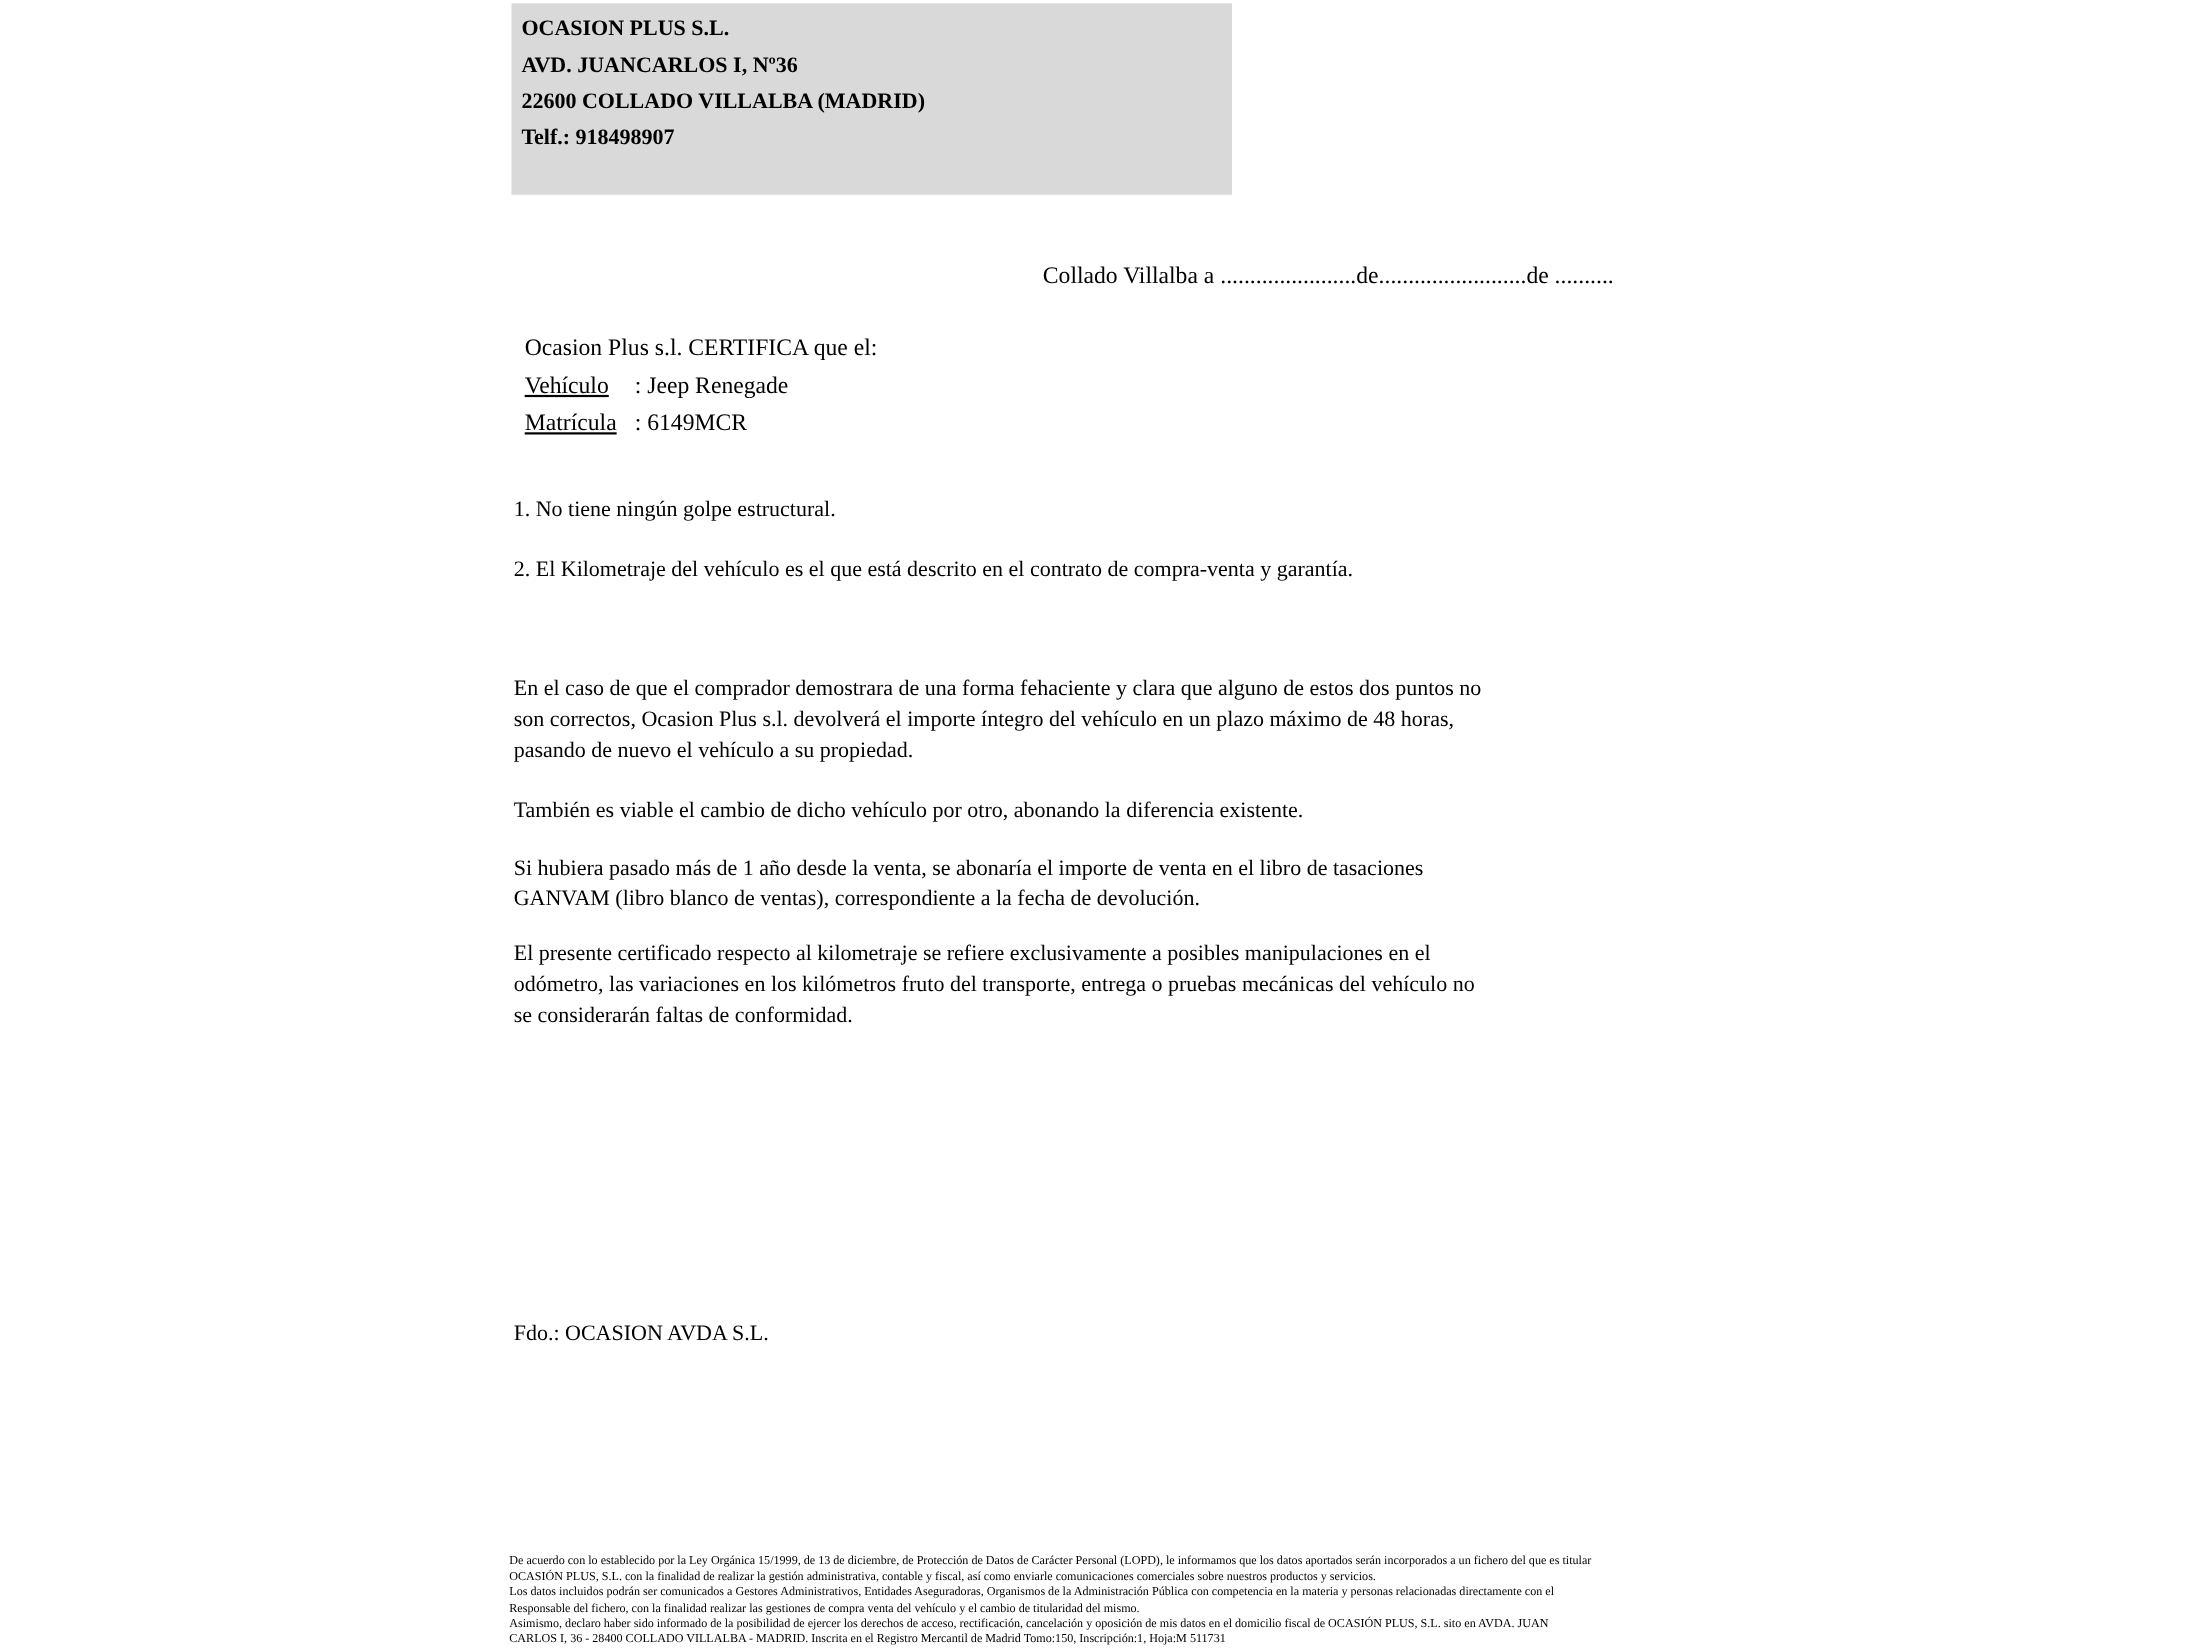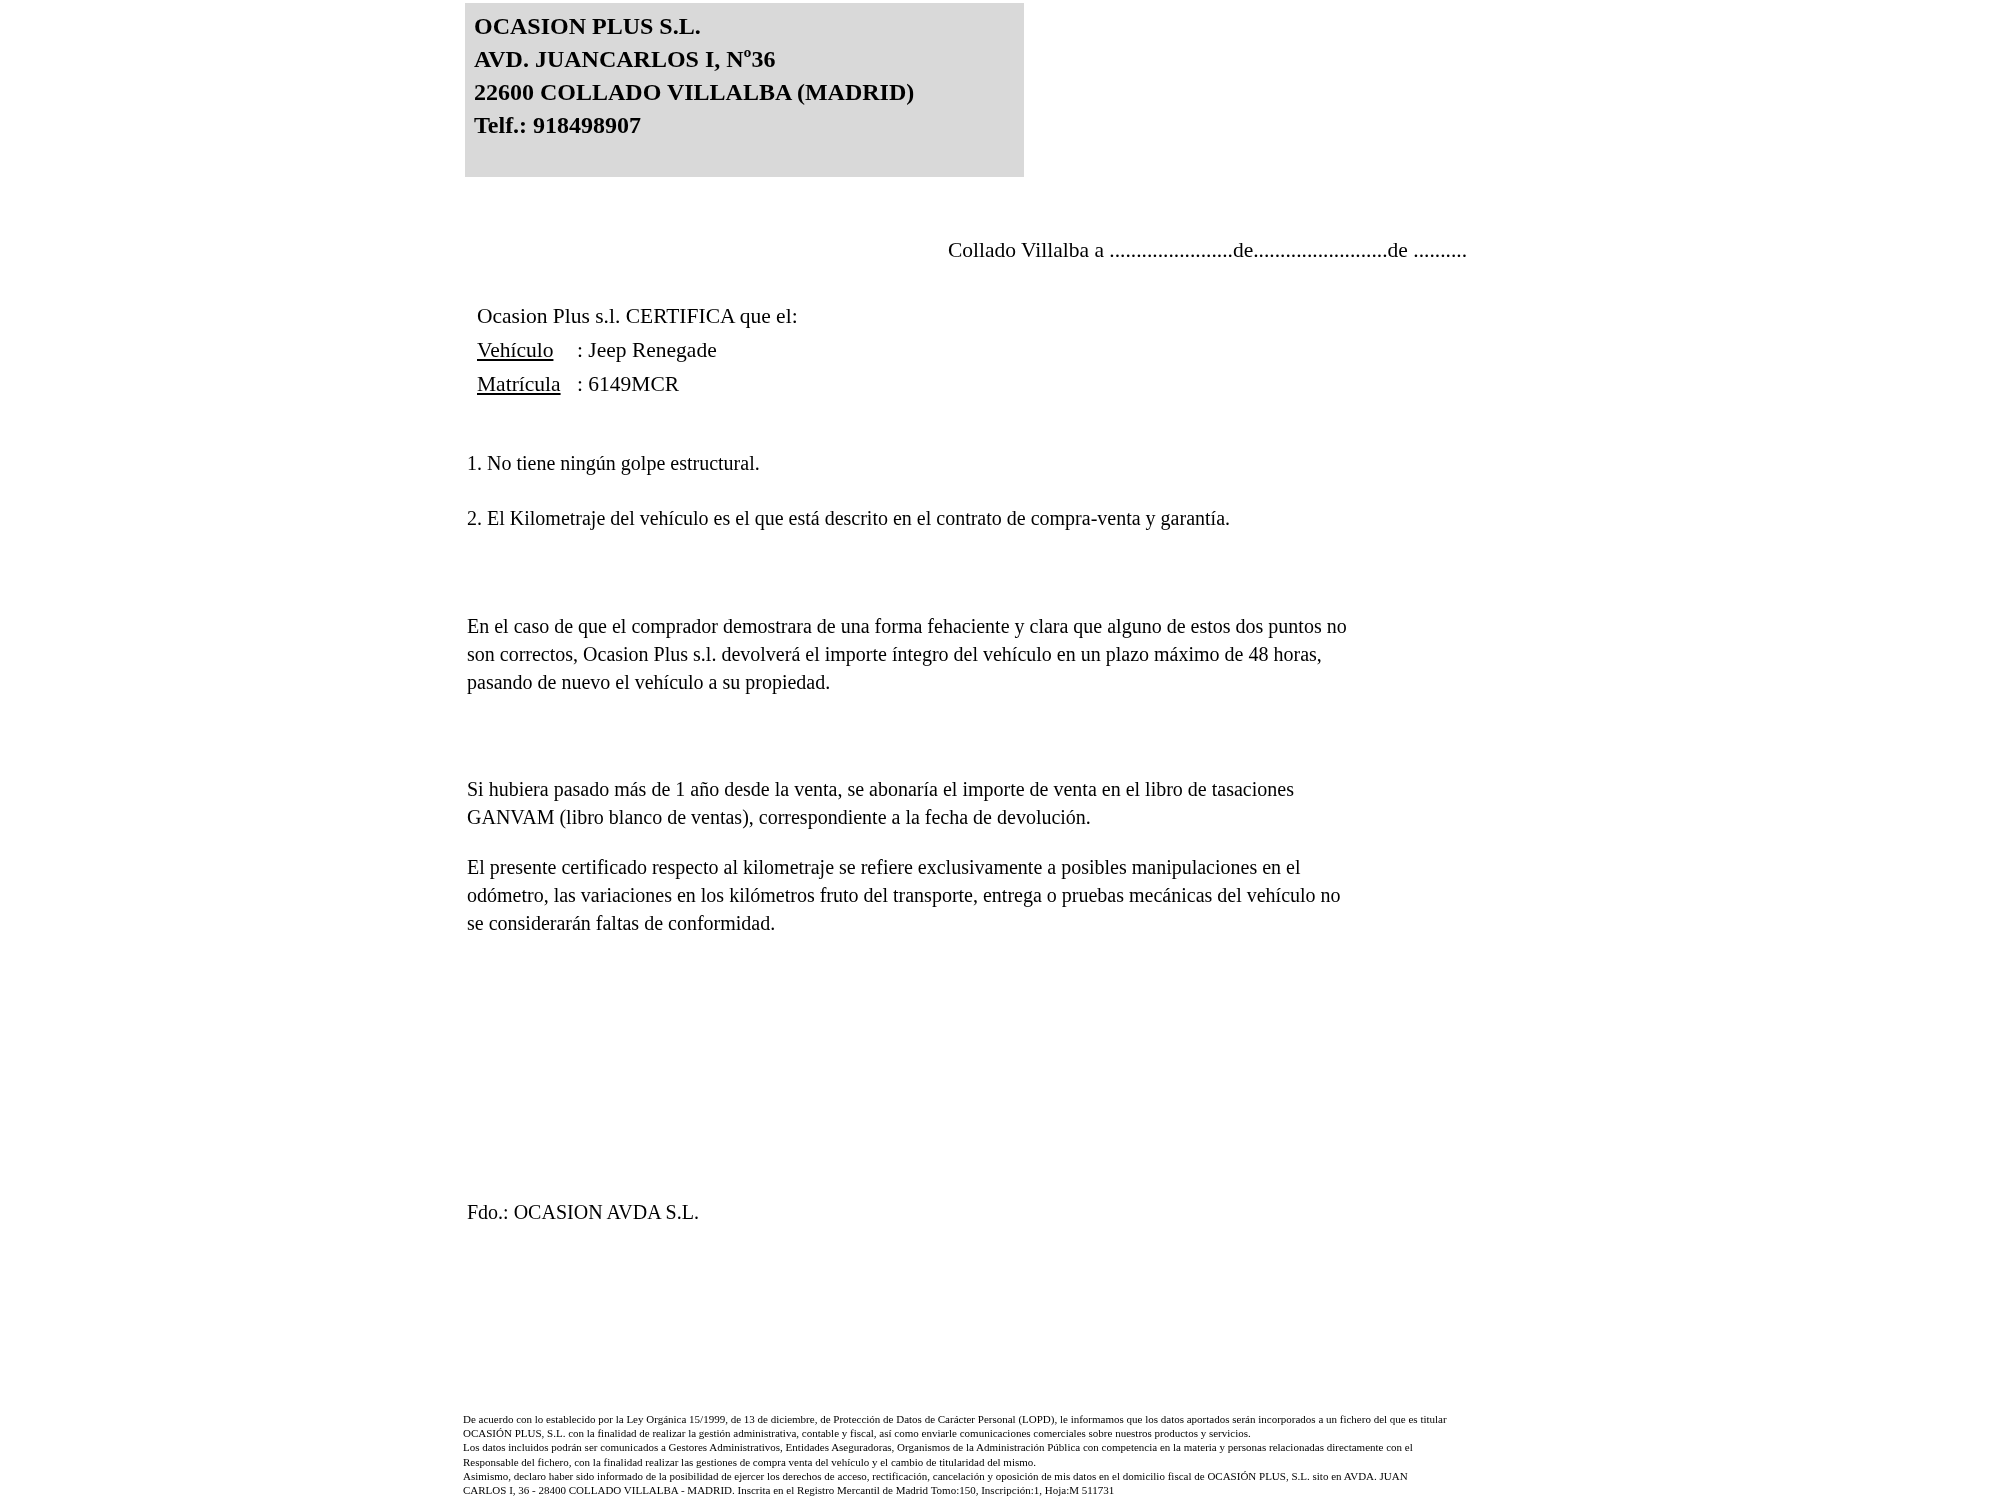--- a/index.html
+++ b/index.html
@@ -10,25 +10,25 @@
     position: relative;
     font-family: "Liberation Serif", "DejaVu Serif", serif;
     color: #000000;
     overflow: hidden;
   }
   .page { position: absolute; inset: 0; background: #ffffff; }
 
   .header-box {
     position: absolute;
     left: 465px; top: 3px;
-    width: 559px; height: 174px;
+    width: 655px; height: 174px;
     background: #d9d9d9;
     padding: 7px 0 0 9px;
     font-weight: bold;
-    font-size: 24px;
+    font-size: 20px;
     line-height: 33px;
   }
 
   .date-line {
     position: absolute;
     left: 948px; top: 238px;
     font-size: 21.5px;
     white-space: nowrap;
   }
 
@@ -92,20 +92,21 @@
       <span class="value">: 6149MCR</span>
     </div>
   </div>
 
   <div class="body-text pt1">1. No tiene ningún golpe estructural.</div>
   <div class="body-text pt2">2. El Kilometraje del vehículo es el que está descrito en el contrato de compra-venta y garantía.</div>
 
   <div class="body-text par1">En el caso de que el comprador demostrara de una forma fehaciente y clara que alguno de estos dos puntos no
 son correctos, Ocasion Plus s.l. devolverá el importe íntegro del vehículo en un plazo máximo de 48 horas,
 pasando de nuevo el vehículo a su propiedad.</div>
+  <div class="body-text par2">También es viable el cambio de dicho vehículo por otro, abonando la diferencia existente.</div>
   <div class="body-text par3">Si hubiera pasado más de 1 año desde la venta, se abonaría el importe de venta en el libro de tasaciones
 GANVAM (libro blanco de ventas), correspondiente a la fecha de devolución.</div>
   <div class="body-text par4">El presente certificado respecto al kilometraje se refiere exclusivamente a posibles manipulaciones en el
 odómetro, las variaciones en los kilómetros fruto del transporte, entrega o pruebas mecánicas del vehículo no
 se considerarán faltas de conformidad.</div>
 
   <div class="body-text sig">Fdo.: OCASION AVDA S.L.</div>
 
   <div class="fine-print">
     <div class="fp-line">De acuerdo con lo establecido por la Ley Orgánica 15/1999, de 13 de diciembre, de Protección de Datos de Carácter Personal (LOPD), le informamos que los datos aportados serán incorporados a un fichero del que es titular</div>

